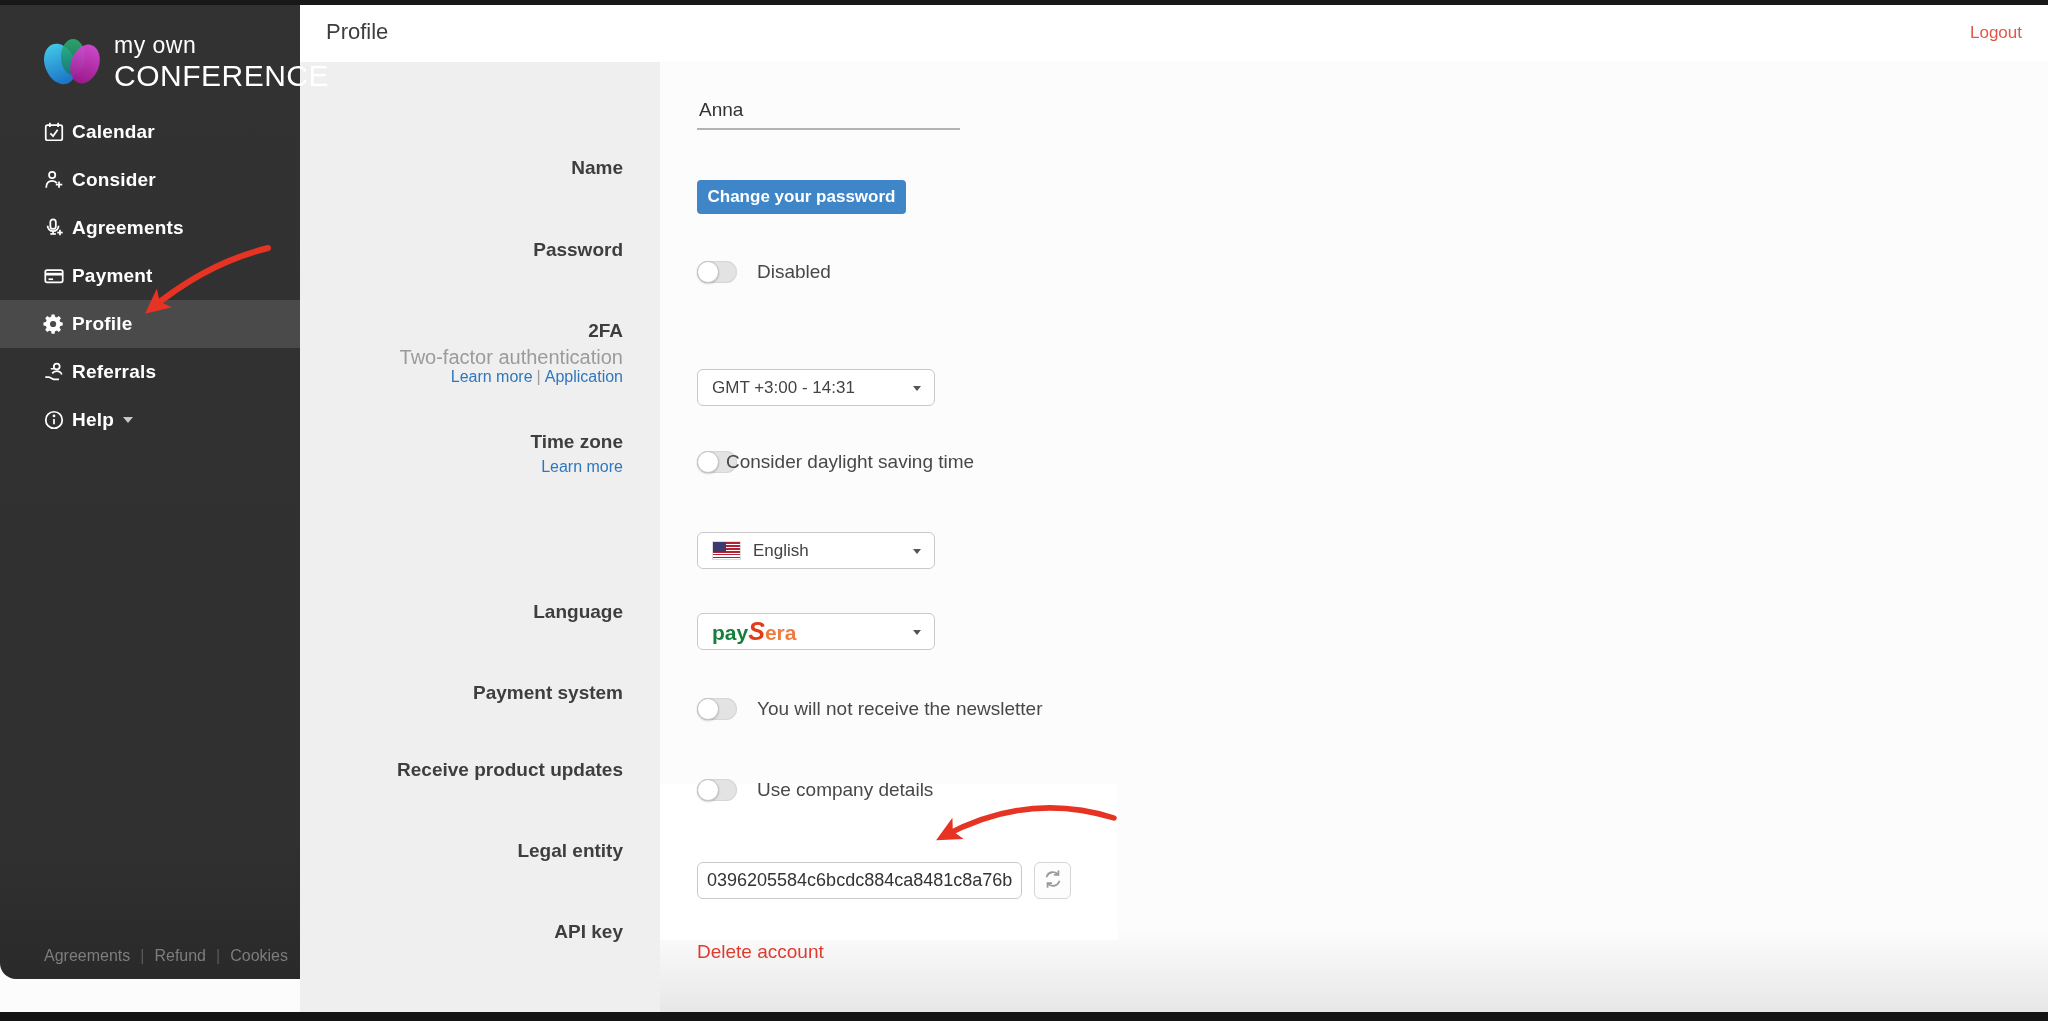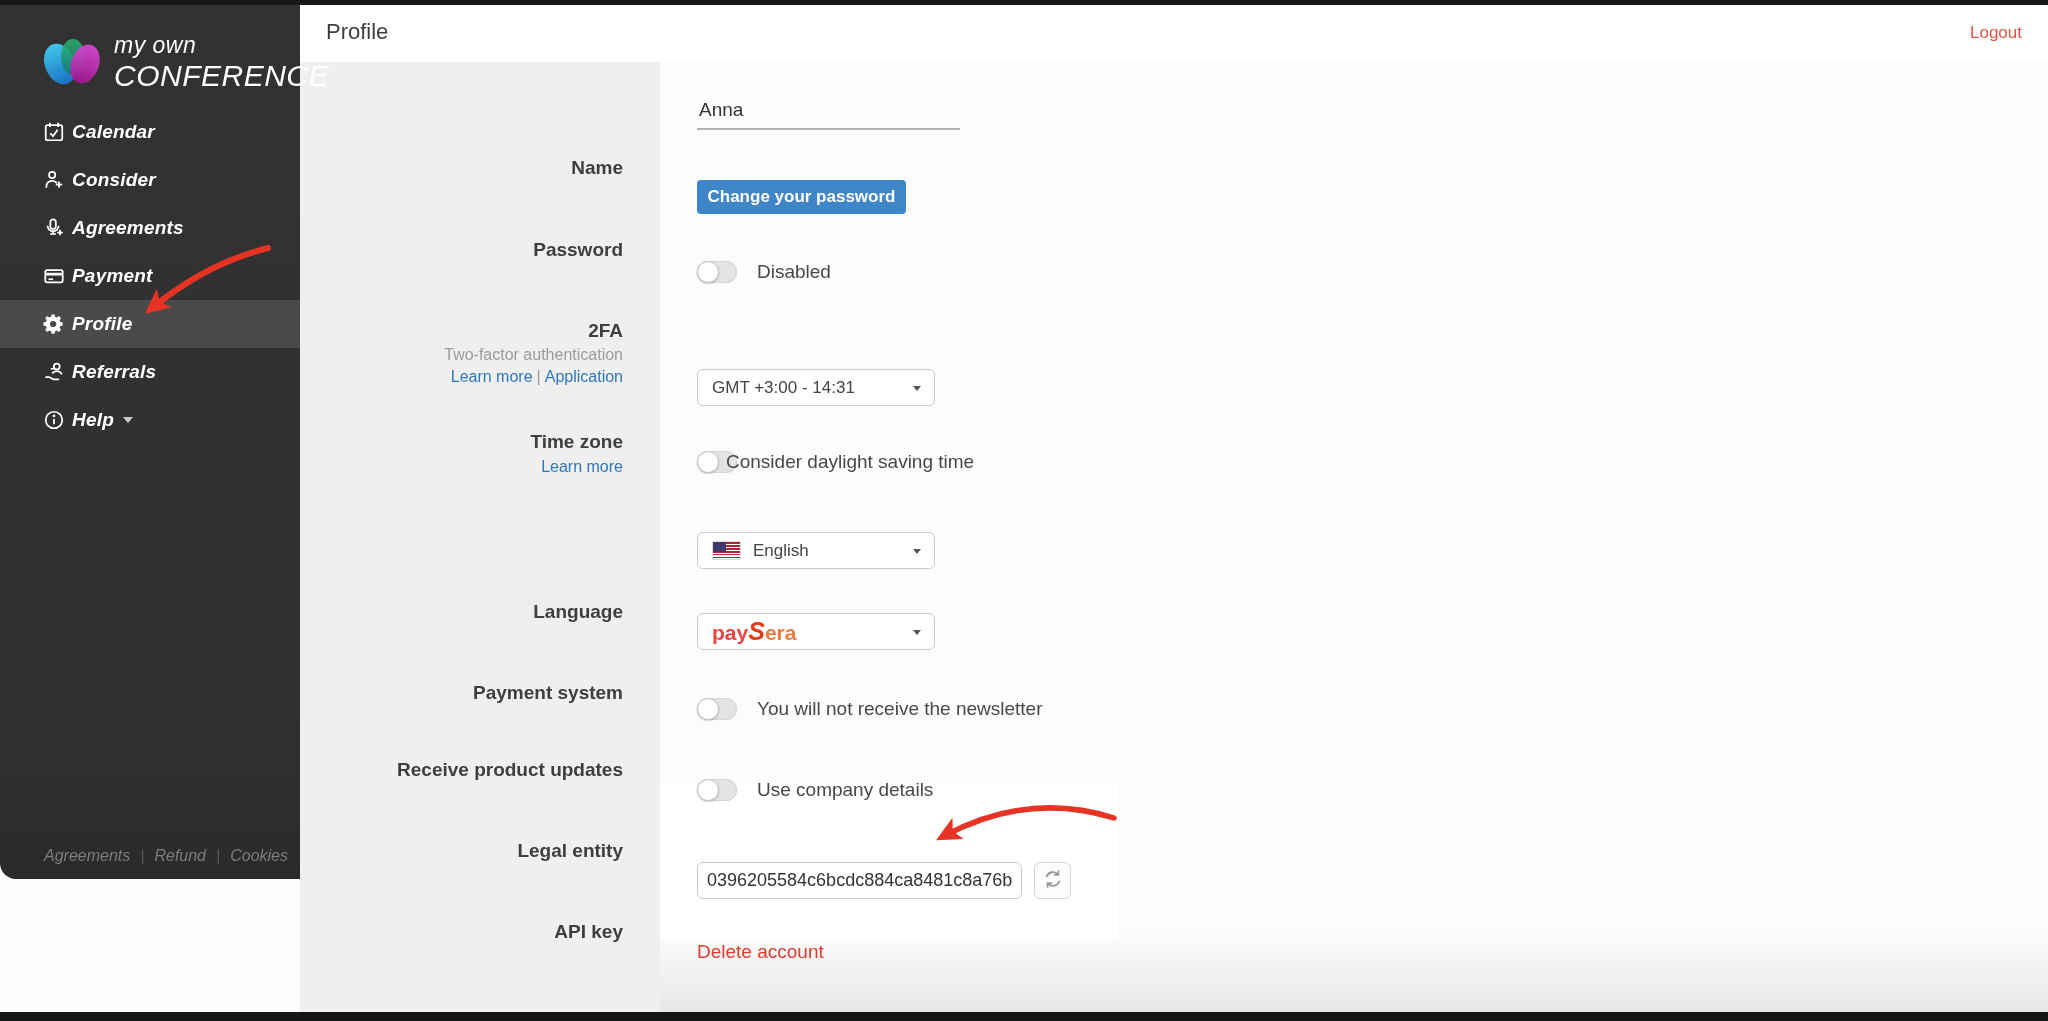--- a/index.html
+++ b/index.html
@@ -7,23 +7,23 @@
   .page {
     position:relative; width:2048px; height:1021px; overflow:hidden;
     font-family:"Liberation Sans", sans-serif; background:#fcfcfc;
   }
   
   .edge-top { position:absolute; left:0; top:0; width:2048px; height:5px; background:#181818; z-index:40;}
   .edge-bottom { position:absolute; left:0; top:1012px; width:2048px; height:9px; background:#141414; z-index:40;}
 
   
   .sidebar {
-    position:absolute; left:0; top:5px; width:300px; height:874px;
+    position:absolute; left:0; top:5px; width:300px; height:974px;
     background:linear-gradient(#323232, #303030 86%, #2a2a2a);
-    border-bottom-left-radius:16px; z-index:10;font-style:italic;
+    border-bottom-left-radius:16px; z-index:10;
   }
   .logo { position:absolute; left:40px; top:26px; display:flex; align-items:center; }
   .logo-text { margin-left:8px; color:#fff; line-height:1; }
   .logo-text .l1 { font-size:23px; letter-spacing:.5px; }
   .logo-text .l2 { font-size:30px; letter-spacing:.5px; margin-top:4px; }
   .nav { position:absolute; left:0; top:103px; width:300px; }
   .nav-item {
     position:relative; height:48px; display:flex; align-items:center; cursor:pointer;
     color:#fff;
   }
@@ -39,21 +39,21 @@
   .side-footer a { color:#7d7d7d; text-decoration:none; cursor:pointer; }
 
   
   .header { position:absolute; left:300px; top:5px; width:1748px; height:57px; background:#ffffff; z-index:5;}
   .page-title { position:absolute; left:26px; top:14px; font-size:22px; color:#3d3d3d; }
   .logout { position:absolute; right:26px; top:18px; font-size:17px; color:#e2564a; text-decoration:none; cursor:pointer; }
 
   
   .label-panel { position:absolute; left:300px; top:62px; width:360px; height:950px; background:#efefef; z-index:4;}
   .flabel { position:absolute; right:37px; left:20px; text-align:right; font-size:19px; font-weight:700; color:#3e3e3e; }
-  .fsub   { position:absolute; right:37px; left:0;  text-align:right; font-size:16px; color:#9b9b9b;padding-left:12px; }
+  .fsub   { position:absolute; right:37px; left:0;  text-align:right; font-size:20px; color:#9b9b9b;padding-left:12px; }
   .flinks { position:absolute; right:37px; left:0;  text-align:right; font-size:16px; }
   .flinks a { color:#2e77bd; text-decoration:none; cursor:pointer; }
   .flinks .sep { color:#9b9b9b; margin:0 4px; }
 
   
   .content-fade { position:absolute; left:300px; top:930px; width:1748px; height:82px;
     background:linear-gradient(rgba(230,230,230,0), #e7e7e7); z-index:3; }
   .api-highlight { position:absolute; left:660px; top:784px; width:458px; height:156px; background:#ffffff; z-index:4; }
   .field { position:absolute; z-index:6; }
 
@@ -79,21 +79,21 @@
     padding:0 14px; cursor:pointer; font-size:17px; color:#444;
   }
   .select .sel-caret { position:absolute; right:13px; top:16px; width:0; height:0;
     border-left:4.5px solid transparent; border-right:4.5px solid transparent; border-top:5.5px solid #555; }
 
   .flag { width:29px; height:19px; position:relative; margin-right:12px; flex:0 0 auto;
     background:repeating-linear-gradient(#b22234 0 1.5px, #fff 1.5px 3px); border:1px solid #ddd; }
   .flag .canton { position:absolute; left:0; top:0; width:13px; height:10px; background:#3c3b6e; }
 
   .paysera { font-size:21px; font-weight:700; letter-spacing:0; }
-  .paysera .p1 { color:#ef4444; }
+  .paysera .p1 { color:#15803d; }
   .paysera .p2 { color:#e23c17; font-size:25px; font-style:italic; }
   .paysera .p3 { color:#ef7c3e; }
 
   .api-input {
     left:697px; top:862px; width:325px; height:37px;
     border:1px solid #c9c9c9; border-radius:6px; background:#fff;
     font-family:"Liberation Sans",sans-serif; font-size:18px; color:#333; padding:0 9px;
   }
   .refresh-btn {
     left:1034px; top:862px; width:37px; height:37px;

